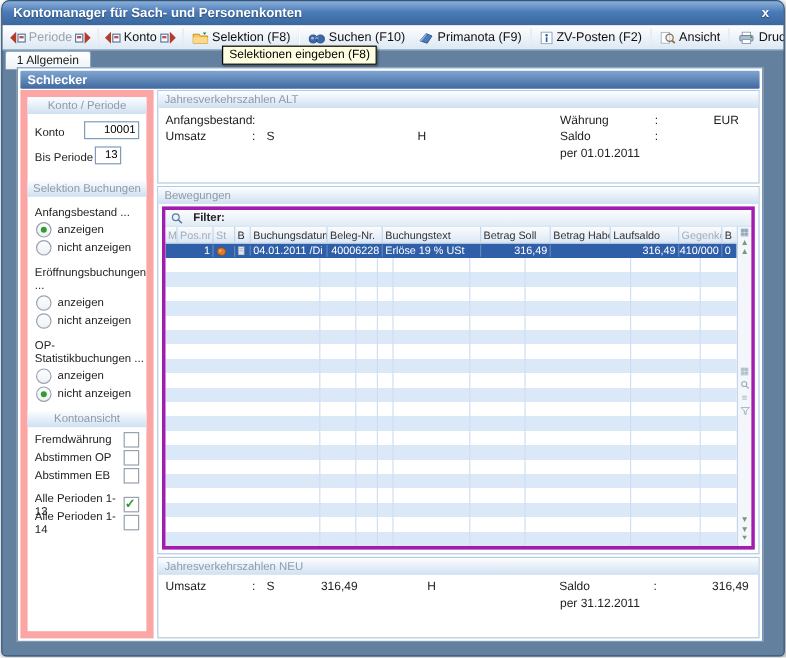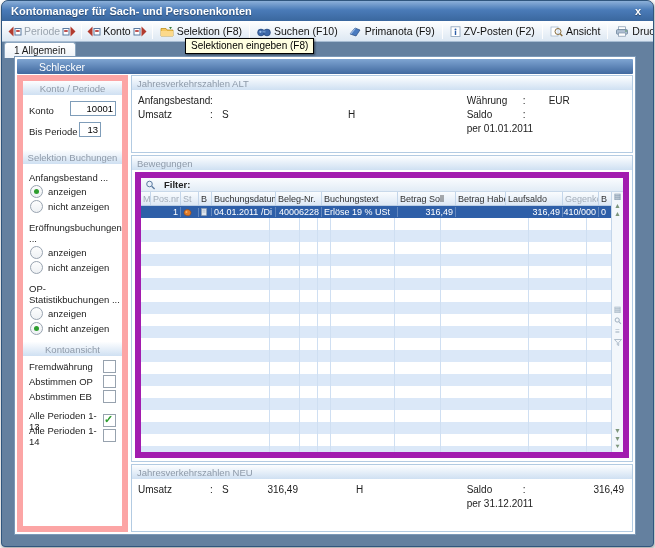--- a/index.html
+++ b/index.html
@@ -14,21 +14,21 @@
   .tbtn .txt{position:relative;top:0;}
   .disabled .txt{color:#9aa4ae;}
   .sep{width:1px;height:15px;background:#aebfd2;border-right:1px solid #fdfdfd;margin:0 2px;}
   .navpair{display:flex;align-items:center;gap:2px;padding:0 3px;height:18px;}
   
   .tabstrip{height:16px;position:relative;}
   .tab{position:absolute;left:2px;bottom:0;height:15px;display:flex;align-items:center;padding:0 9px;font-size:10px;color:#1a1a1a;background:linear-gradient(#ffffff,#edf2f8);border:1px solid #8ca6c0;border-bottom:none;border-radius:3px 3px 0 0;}
   .tooltip{position:absolute;left:183px;top:37px;background:#ffffe1;border:1px solid #000;font-size:10px;color:#000;padding:1px 5px 2px 5px;z-index:20;box-shadow:1px 1px 2px rgba(0,0,0,.45);white-space:nowrap;}
   
   .content{position:absolute;left:12px;top:55px;width:622px;height:479px;background:#fff;border:1px solid #7c99b8;box-sizing:border-box;padding:2px;display:flex;flex-direction:column;}
-  .schlecker{height:15px;flex:0 0 15px;background:linear-gradient(#7fa5d2,#41699f);color:#fff;font-weight:normal;font-size:10.5px;display:flex;align-items:center;padding:0 22px;border-radius:1px;}
+  .schlecker{height:15px;flex:0 0 15px;background:linear-gradient(#7fa5d2,#41699f);color:#fff;font-weight:bold;font-size:10.5px;display:flex;align-items:center;padding:0 6px;border-radius:1px;}
   .cols{flex:1;display:flex;margin-top:1px;min-height:0;}
   .leftcol{width:111px;flex:0 0 111px;border:6px solid #fca5a5;margin-right:3px;display:flex;flex-direction:column;font-size:9.5px;color:#222;box-sizing:border-box;background:#fff;}
   .rightcol{flex:1;display:flex;flex-direction:column;min-width:0;}
   .sechead{height:14px;flex:0 0 14px;background:linear-gradient(#fdfeff,#cfe0f2);color:#8e9aa9;font-size:9.5px;display:flex;align-items:center;}
   .sechead.center{justify-content:center;}
   .sechead.left{padding-left:5px;}
   
   .field-row{display:flex;align-items:flex-end;height:16px;margin-top:5px;padding-left:6px;}
   .field-row .lbl{flex:1;}
   .inbox{height:13px;border:1px solid #7f9db9;font-size:9.5px;text-align:right;padding:0 2px;font-family:"Liberation Sans",sans-serif;box-sizing:content-box;}
@@ -48,27 +48,27 @@
   .altbox{flex:0 0 78px;margin-bottom:2px;display:flex;flex-direction:column;}
   .neubox{flex:0 0 68px;margin-top:2px;display:flex;flex-direction:column;}
   .jvz-body{flex:1;padding:3px 8px 0 6px;font-size:10px;color:#222;}
   .jvz-row{display:flex;height:14px;align-items:center;}
   .jvz-left{display:flex;width:330px;}
   .jvz-left .l{width:72px;}
   .jvz-left .c{width:12px;}
   .jvz-left .s{width:14px;}
   .jvz-left .v{width:62px;}
   .jvz-left .h{margin-left:50px;}
-  .jvz-right{margin-left:auto;display:flex;width:158px;}
+  .jvz-right{margin-left:auto;display:flex;width:158px;gap:23px;}
   .jvz-right .l{width:56px;}
   .jvz-right .c{width:26px;}
   .jvz-right .v{flex:1;text-align:right;}
   
   .bewbox{flex:1;display:flex;flex-direction:column;min-height:0;margin-top:0;}
-  .grid{flex:1;margin:2px 3px 3px 3px;border:6px solid #a21caf;display:flex;flex-direction:column;min-height:0;background:#fff;}
+  .grid{flex:1;margin:2px 3px 3px 3px;border:3px solid #a21caf;display:flex;flex-direction:column;min-height:0;background:#fff;}
   .filterbar{height:13px;flex:0 0 13px;background:linear-gradient(#fafcfe,#e2ecf6);border-bottom:1px solid #c9d9ea;display:flex;align-items:center;gap:8px;padding-left:4px;font-size:9.5px;font-weight:bold;color:#222;}
   .tablewrap{flex:1;display:flex;min-height:0;}
   .table{flex:1;display:flex;flex-direction:column;min-width:0;}
   .thead{height:13px;flex:0 0 13px;display:flex;background:linear-gradient(#fafcfe,#dce8f5);border-bottom:1px solid #b9cde4;font-size:9px;color:#333;}
   .th,.td{border-right:1px solid #c4d6ea;padding:0 2px;display:flex;align-items:center;overflow:hidden;white-space:nowrap;box-sizing:border-box;}
   .td{border-right:1px solid rgba(255,255,255,.25);}
   .th.gray{color:#a3adb9;}
   .c0{width:10px;flex:0 0 10px;}.c1{width:30px;flex:0 0 30px;}.c2{width:18px;flex:0 0 18px;}.c3{width:13px;flex:0 0 13px;}
   .c4{width:64px;flex:0 0 64px;}.c5{width:46px;flex:0 0 46px;}.c6{flex:1;min-width:0;}
   .c7{width:58px;flex:0 0 58px;}.c8{width:50px;flex:0 0 50px;}.c9{width:57px;flex:0 0 57px;}

